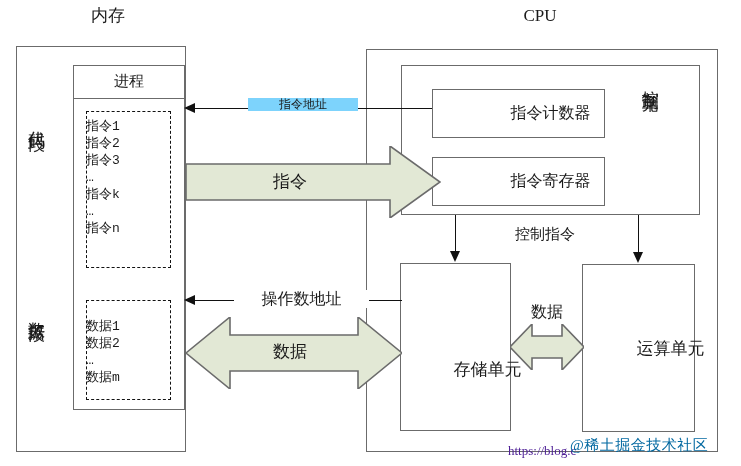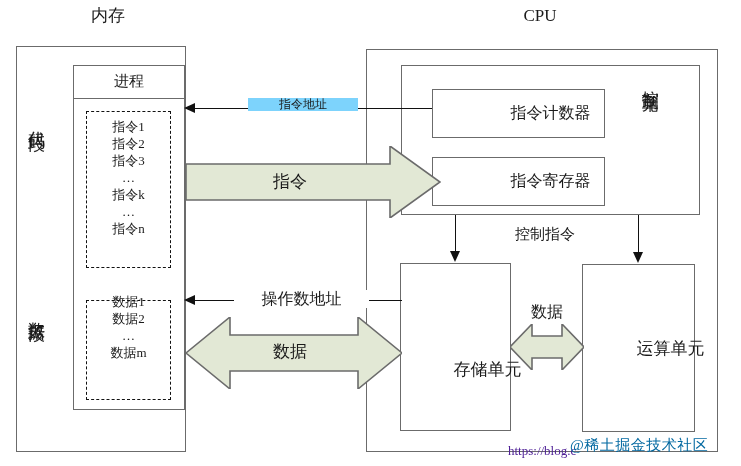--- a/index.html
+++ b/index.html
@@ -51,22 +51,23 @@
   }
   .vert {
     writing-mode: vertical-rl;
     text-orientation: upright;
     letter-spacing: 2px;
     line-height: 1.0;
   }
   .list-line {
     font-size: 13px;
     line-height: 17px;
-    text-align: center;
-    white-space: pre;
+    text-align: left;
+    white-space: pre;
+    font-family: Liberation Mono, monospace;
   }
 
   .centered-text {
     position: absolute;
     display: flex;
     align-items: center;
     justify-content: center;
     font-size: 16px;
     box-sizing: border-box;
     margin-left: 32px;
@@ -139,21 +140,21 @@
     <div class="list-line">指令1</div>
     <div class="list-line">指令2</div>
     <div class="list-line">指令3</div>
     <div class="list-line">…</div>
     <div class="list-line">指令k</div>
     <div class="list-line">…</div>
     <div class="list-line">指令n</div>
   </div>
 
   <div class="dashed" style="left:86px; top:300px; width:85px; height:100px;"></div>
-  <div class="abs" style="left:86px; top:293px; width:85px;">
+  <div class="abs" style="left:86px; top:318px; width:85px;">
     <div class="list-line">数据1</div>
     <div class="list-line">数据2</div>
     <div class="list-line">…</div>
     <div class="list-line">数据m</div>
   </div>
 
   <div class="box" style="left:366px; top:49px; width:352px; height:403px;"></div>
 
   <div class="box box-thin" style="left:401px; top:65px; width:299px; height:150px;"></div>
   <div class="label vert" style="left:641px; top:77px; font-size:17px; line-height:1.05;">控制单元</div>

